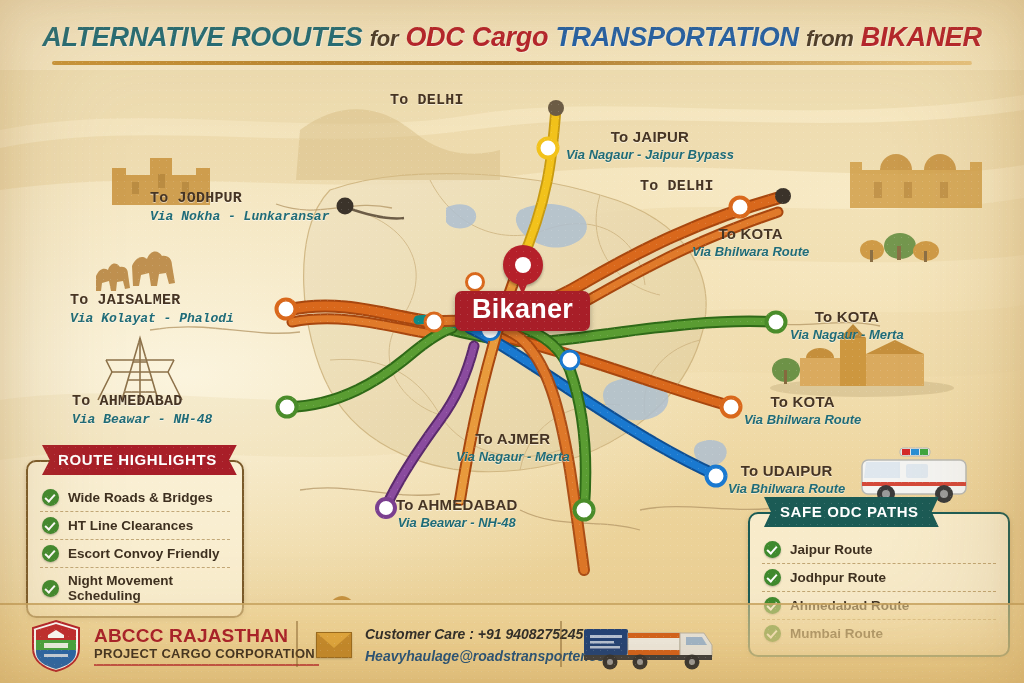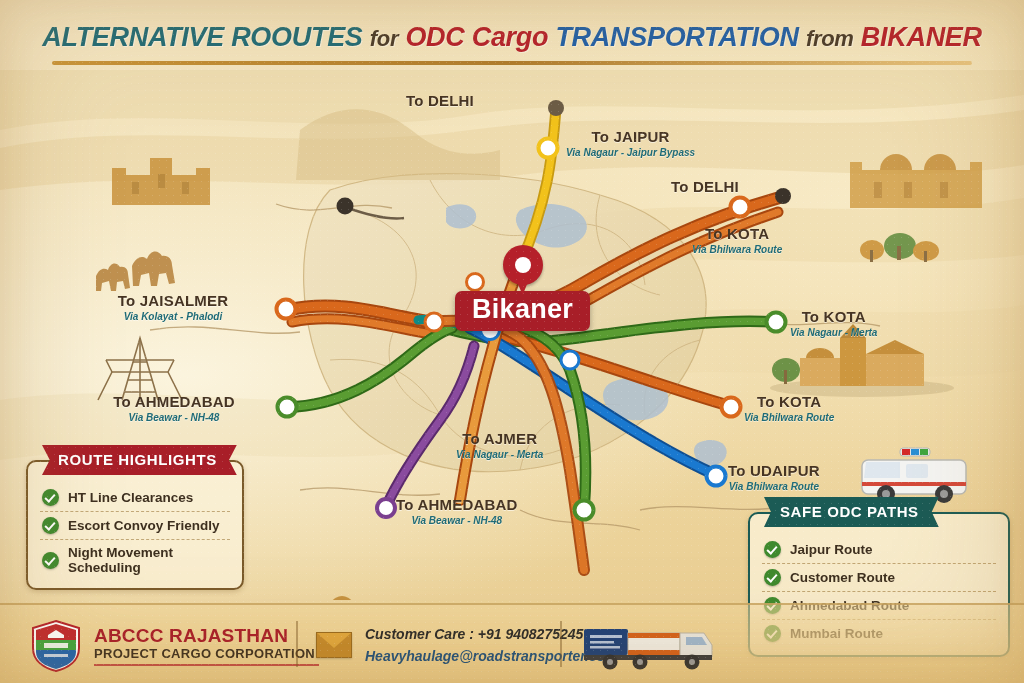--- a/index.html
+++ b/index.html
@@ -45,24 +45,24 @@
   
   #map{position:absolute;left:0;top:70px;width:1024px;height:530px;}
   #mapsvg{position:absolute;left:0;top:0;}
   
   .lab{position:absolute;white-space:nowrap;text-align:center;}
   .lab .to{
     font-size:15px;font-weight:bold;color:#463423;letter-spacing:.2px;
     text-shadow:0 1px 0 rgba(255,255,255,.55);
   }
   .lab .via{
-    font-size:10px;font-style:italic;font-weight:bold;color:#1f6b77;
+    font-size:13px;font-style:italic;font-weight:bold;color:#1f6b77;
     margin-top:2px;text-shadow:0 1px 0 rgba(255,255,255,.5);
   }
-  .lab.r{text-align:center;}
+  .lab.r{text-align:left;font-family:Liberation Mono, monospace;}
   
   #bikaner-wrap{position:absolute;left:455px;top:175px;}
   #pin{
     position:relative;width:40px;height:50px;margin:0 auto;
   }
   #pin .head{
     position:absolute;left:0;top:0;width:40px;height:40px;border-radius:50% 50% 50% 50%;
     background:#b5202a;box-shadow:0 2px 3px rgba(0,0,0,.3);
   }
   #pin .tail{
@@ -380,20 +380,24 @@
 
     <div class="lab r" style="left:390px;top:22px;width:100px;">
       <div class="to">To DELHI</div>
     </div>
 
     <div class="lab" style="left:566px;top:58px;">
       <div class="to">To JAIPUR</div>
       <div class="via">Via Nagaur - Jaipur Bypass</div>
     </div>
 
+    <div class="lab r" style="left:150px;top:120px;width:180px;">
+      <div class="to">To JODHPUR</div>
+      <div class="via">Via Nokha - Lunkaransar</div>
+    </div>
 
     <div class="lab r" style="left:640px;top:108px;width:130px;">
       <div class="to">To DELHI</div>
     </div>
 
     <div class="lab" style="left:692px;top:155px;">
       <div class="to">To KOTA</div>
       <div class="via">Via Bhilwara Route</div>
     </div>
 
@@ -441,20 +445,24 @@
       </div>
       <div id="bikaner-label">Bikaner</div>
     </div>
   </div>
 
   <div class="panel" id="highlights">
     <div class="ribbon red">ROUTE HIGHLIGHTS</div>
     <ul class="plist">
       <li>
         <span class="chk"></span>
+        <span>Wide Roads &amp; Bridges</span>
+      </li>
+      <li>
+        <span class="chk"></span>
         <span>HT Line Clearances</span>
       </li>
       <li>
         <span class="chk"></span>
         <span>Escort Convoy Friendly</span>
       </li>
       <li>
         <span class="chk"></span>
         <span>Night Movement Scheduling</span>
       </li>
@@ -463,21 +471,21 @@
 
   <div class="panel" id="safepaths" style="border-color:#1b5b55;">
     <div class="ribbon teal">SAFE ODC PATHS</div>
     <ul class="plist">
       <li>
         <span class="chk"></span>
         <span>Jaipur Route</span>
       </li>
       <li>
         <span class="chk"></span>
-        <span>Customer Route</span>
+        <span>Jodhpur Route</span>
       </li>
       <li>
         <span class="chk"></span>
         <span>Ahmedabad Route</span>
       </li>
       <li>
         <span class="chk"></span>
         <span>Mumbai Route</span>
       </li>
     </ul>

